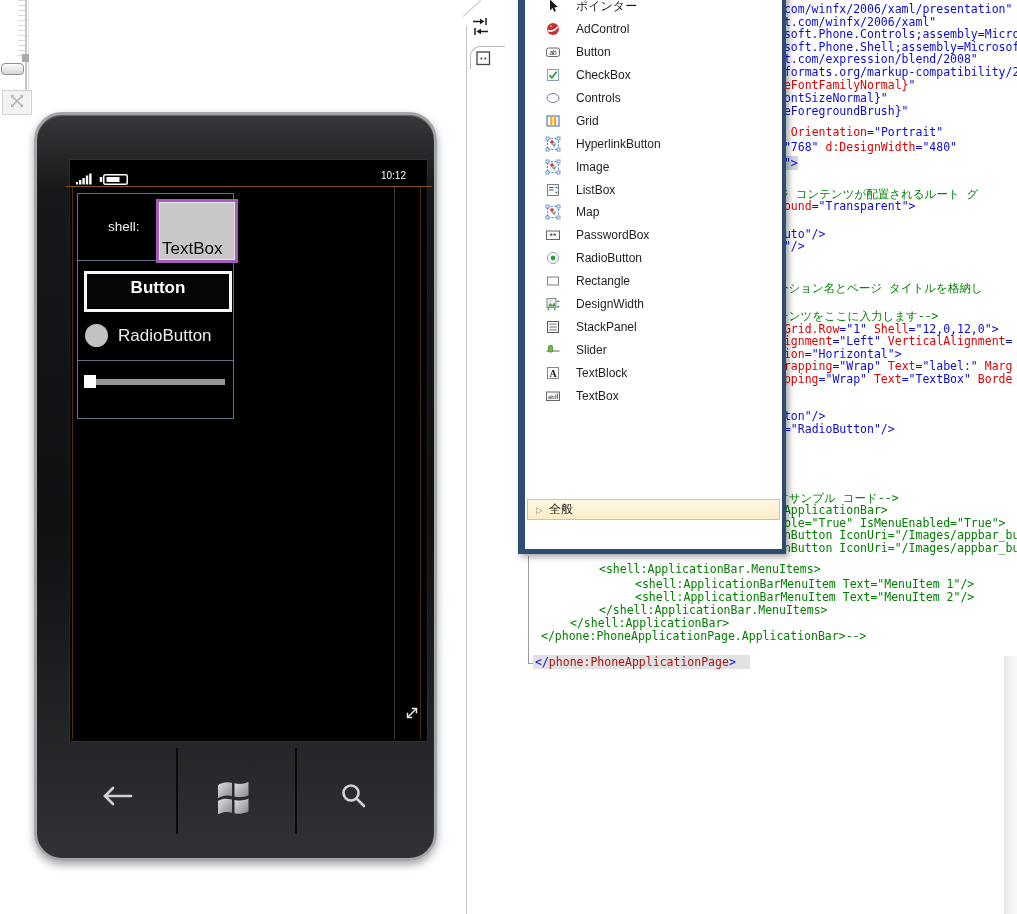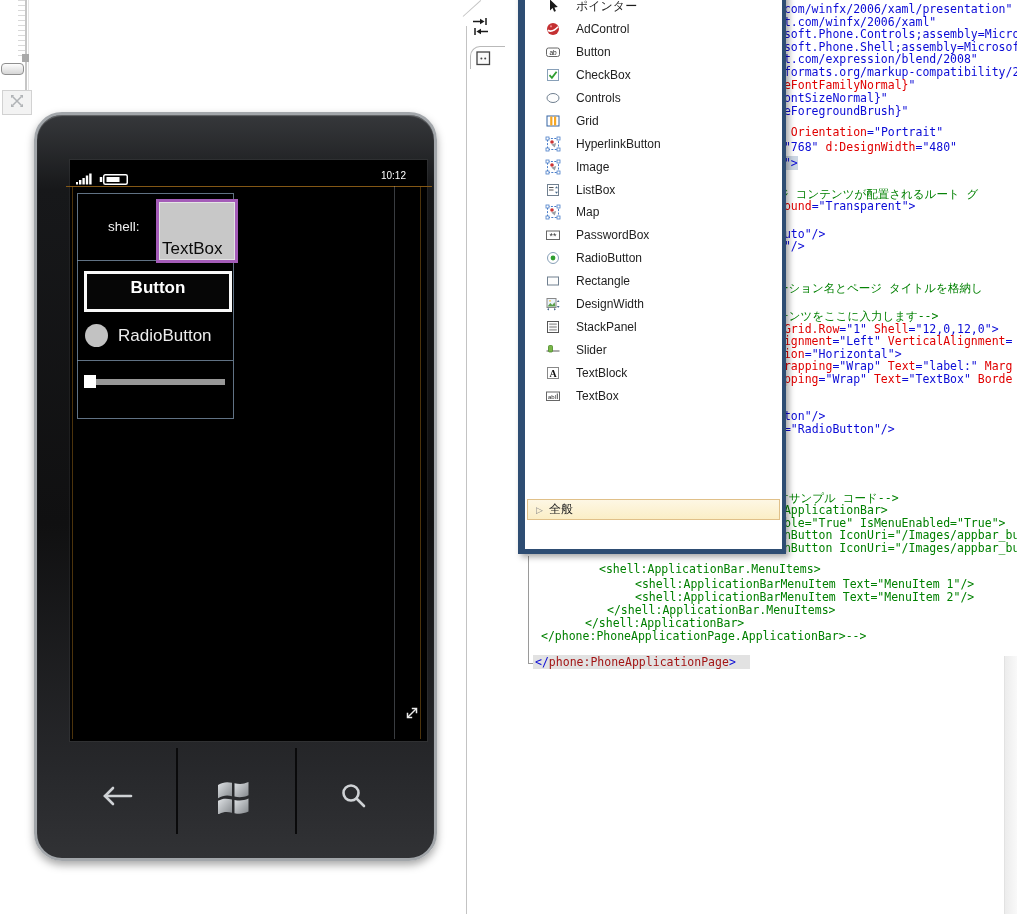--- a/index.html
+++ b/index.html
@@ -249,22 +249,22 @@
         <div class="code-line" style="left: 272px; top: 409px;"><span class="s-b">tton"/&gt;</span></div>
         <div class="code-line" style="left: 272px; top: 422px;"><span class="s-r">t</span><span class="s-b">="RadioButton"/&gt;</span></div>
         <div class="code-line" style="left: 272px; top: 491px;"><span class="s-g">すサンプル コード--&gt;</span></div>
         <div class="code-line" style="left: 272px; top: 503px;"><span class="s-g">.ApplicationBar&gt;</span></div>
         <div class="code-line" style="left: 272px; top: 516px;"><span class="s-g">ible="True" IsMenuEnabled="True"&gt;</span></div>
         <div class="code-line" style="left: 272px; top: 528px;"><span class="s-g">onButton IconUri="/Images/appbar_bu</span></div>
         <div class="code-line" style="left: 272px; top: 541px;"><span class="s-g">onButton IconUri="/Images/appbar_bu</span></div>
         <div class="code-line" style="left: 94px; top: 562px;"><span class="s-g">&lt;shell:ApplicationBar.MenuItems&gt;</span></div>
         <div class="code-line" style="left: 130px; top: 577px;"><span class="s-g">&lt;shell:ApplicationBarMenuItem Text="MenuItem 1"/&gt;</span></div>
         <div class="code-line" style="left: 130px; top: 590px;"><span class="s-g">&lt;shell:ApplicationBarMenuItem Text="MenuItem 2"/&gt;</span></div>
-        <div class="code-line" style="left: 94px; top: 603px; margin-left: 8px;"><span class="s-g">&lt;/shell:ApplicationBar.MenuItems&gt;</span></div>
-        <div class="code-line" style="left: 80px; top: 616px;"><span class="s-g">&lt;/shell:ApplicationBar&gt;</span></div>
+        <div class="code-line" style="left: 94px; top: 603px;"><span class="s-g">&lt;/shell:ApplicationBar.MenuItems&gt;</span></div>
+        <div class="code-line" style="left: 65px; top: 616px;"><span class="s-g">&lt;/shell:ApplicationBar&gt;</span></div>
         <div class="code-line" style="left: 36px; top: 629px;"><span class="s-g">&lt;/phone:PhoneApplicationPage.ApplicationBar&gt;--&gt;</span></div>
         <div class="code-line line-hl" style="left: 30px; top: 655px;"><span class="s-b">&lt;/</span><span class="s-m">phone:PhoneApplicationPage</span><span class="s-b">&gt;</span></div>
       </div>
   </div>
   <div class="abs right-strip"></div>
 
   <div class="abs toolbox">
     <div class="tb-rows">
         <div class="tb-row">
           <span class="tb-icon">

